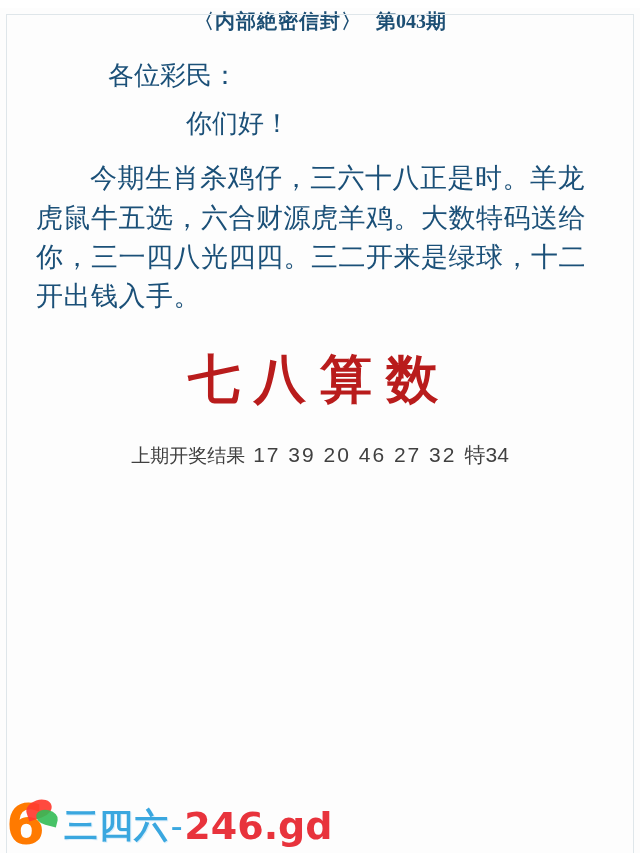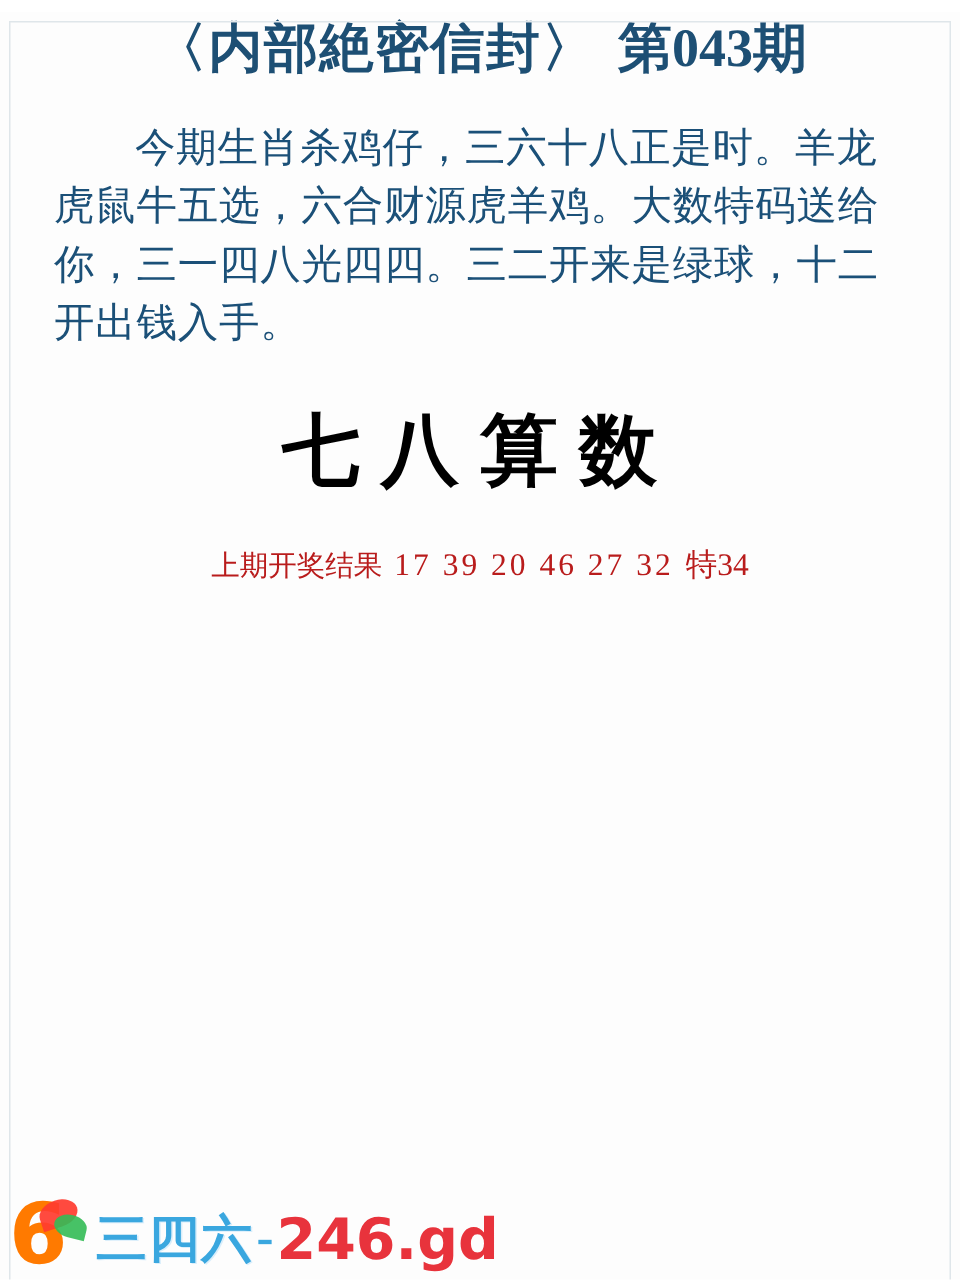--- a/index.html
+++ b/index.html
@@ -38,21 +38,21 @@
     font-size: 50px;
     font-weight: bold;
     letter-spacing: 12px;
     color: #1d4f74;
     margin-top: 26px;
     font-family: "DejaVu Serif", "Liberation Serif", serif;
     text-shadow: 1px 1px 0 #b9d3e3;
   }
   .subtitle {
     text-align: center;
-    font-size: 36px;
+    font-size: 20px;
     font-weight: bold;
     color: #1d4f74;
     margin-top: 8px;
     letter-spacing: 1px;
   }
   .subtitle .issue {
     margin-left: 14px;
     letter-spacing: 0px;
   }
   .dedication {
@@ -84,31 +84,31 @@
     text-indent: 54px;
     font-size: 27px;
     letter-spacing: 0.5px;
   }
 
   .bigline {
     text-align: center;
     font-size: 52px;
     font-weight: bold;
     letter-spacing: 14px;
-    color: #000000;
+    color: #b91c1c;
     margin-top: 30px;
     font-family: "DejaVu Serif", "Liberation Serif", serif;
   }
 
   .result-line {
     text-align: center;
     margin-top: 26px;
     font-size: 21px;
-    color: #b91c1c;
-    font-family: Liberation Serif, serif;
+    color: #404040;
+    font-family: Liberation Sans, sans-serif;
   }
   .result-line .label {
     font-size: 19px;
     margin-right: 8px;
   }
   .result-line .nums {
     letter-spacing: 2px;
   }
   .result-line .special {
     margin-left: 8px;
@@ -193,20 +193,22 @@
 <div class="page">
   <div class="frame"></div>
 
 
   <div class="subtitle">
     <span>〈内部絶密信封〉</span><span class="issue">第043期</span>
   </div>
 
 
   <div class="body-text">
+    <div class="greeting">各位彩民：</div>
+    <div class="hello">你们好！</div>
     <div class="para">今期生肖杀鸡仔，三六十八正是时。羊龙虎鼠牛五选，六合财源虎羊鸡。大数特码送给你，三一四八光四四。三二开来是绿球，十二开出钱入手。</div>
   </div>
 
   <div class="bigline">七八算数</div>
 
   <div class="result-line">
     <span class="label">上期开奖结果</span><span class="nums">17  39  20  46  27  32</span><span class="special">特34</span>
   </div>
 
   <div class="watermark">

